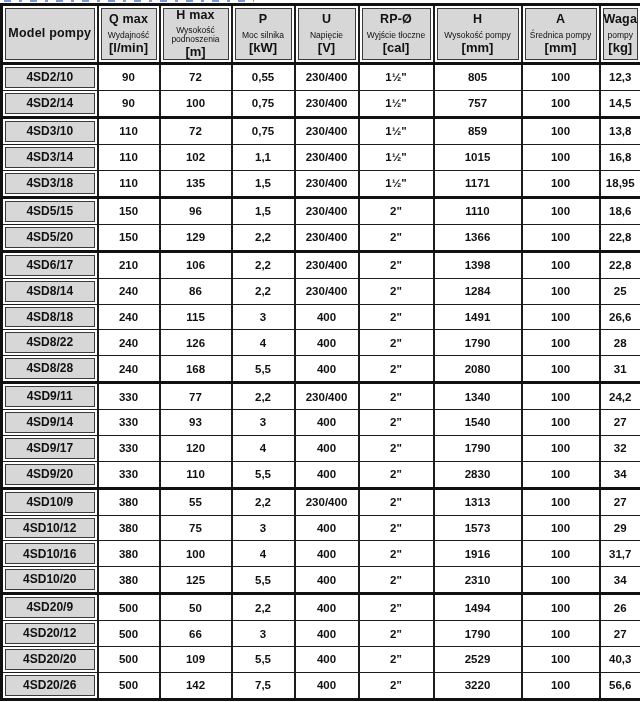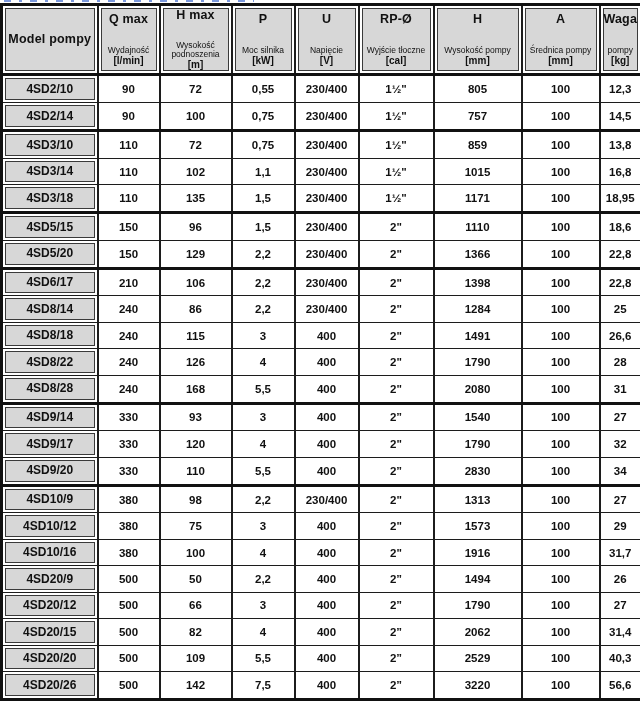--- a/index.html
+++ b/index.html
@@ -32,22 +32,22 @@
   }
   thead tr{height:54px;}
   thead th{padding:2px;border-bottom:3px solid #111;vertical-align:middle;}
   .gbox{
     background:#d7d7d7;border:1px solid #3a3a3a;
     height:100%;box-sizing:border-box;
     display:flex;flex-direction:column;align-items:center;justify-content:center;
     line-height:1.05;text-align:center;
   }
   .h-title{font-weight:bold;font-size:12.5px;letter-spacing:.2px;}
-  .h-sub{font-weight:500;font-size:8.5px;margin-top:19px;}
-  .h-unit{font-weight:bold;font-size:10px;margin-top:1px;}
+  .h-sub{font-weight:500;font-size:8.5px;margin-top:4px;}
+  .h-unit{font-weight:bold;font-size:13px;margin-top:1px;}
   td.model{padding:2px;}
   td.model .gbox{font-weight:bold;font-size:12px;}
   td.data{
     text-align:center;vertical-align:middle;
     font-weight:bold;font-size:11.5px;padding:0;
   }
   tr.group-end td{border-bottom:3px solid #111;}
 </style>
 </head>
 <body>
@@ -285,20 +285,33 @@
         <td class="data">168</td>
         <td class="data">5,5</td>
         <td class="data">400</td>
         <td class="data">2"</td>
         <td class="data">2080</td>
         <td class="data">100</td>
         <td class="data">31</td>
       </tr>
       <tr>
         <td class="model">
+          <div class="gbox">4SD9/11</div>
+        </td>
+        <td class="data">330</td>
+        <td class="data">77</td>
+        <td class="data">2,2</td>
+        <td class="data">230/400</td>
+        <td class="data">2"</td>
+        <td class="data">1340</td>
+        <td class="data">100</td>
+        <td class="data">24,2</td>
+      </tr>
+      <tr>
+        <td class="model">
           <div class="gbox">4SD9/14</div>
         </td>
         <td class="data">330</td>
         <td class="data">93</td>
         <td class="data">3</td>
         <td class="data">400</td>
         <td class="data">2”</td>
         <td class="data">1540</td>
         <td class="data">100</td>
         <td class="data">27</td>
@@ -327,21 +340,21 @@
         <td class="data">2”</td>
         <td class="data">2830</td>
         <td class="data">100</td>
         <td class="data">34</td>
       </tr>
       <tr>
         <td class="model">
           <div class="gbox">4SD10/9</div>
         </td>
         <td class="data">380</td>
-        <td class="data">98</td>
+        <td class="data">55</td>
         <td class="data">2,2</td>
         <td class="data">230/400</td>
         <td class="data">2"</td>
         <td class="data">1313</td>
         <td class="data">100</td>
         <td class="data">27</td>
       </tr>
       <tr>
         <td class="model">
           <div class="gbox">4SD10/12</div>
@@ -361,20 +374,33 @@
         </td>
         <td class="data">380</td>
         <td class="data">100</td>
         <td class="data">4</td>
         <td class="data">400</td>
         <td class="data">2"</td>
         <td class="data">1916</td>
         <td class="data">100</td>
         <td class="data">31,7</td>
       </tr>
+      <tr class="group-end">
+        <td class="model">
+          <div class="gbox">4SD10/20</div>
+        </td>
+        <td class="data">380</td>
+        <td class="data">125</td>
+        <td class="data">5,5</td>
+        <td class="data">400</td>
+        <td class="data">2"</td>
+        <td class="data">2310</td>
+        <td class="data">100</td>
+        <td class="data">34</td>
+      </tr>
       <tr>
         <td class="model">
           <div class="gbox">4SD20/9</div>
         </td>
         <td class="data">500</td>
         <td class="data">50</td>
         <td class="data">2,2</td>
         <td class="data">400</td>
         <td class="data">2”</td>
         <td class="data">1494</td>
@@ -386,33 +412,20 @@
           <div class="gbox">4SD20/12</div>
         </td>
         <td class="data">500</td>
         <td class="data">66</td>
         <td class="data">3</td>
         <td class="data">400</td>
         <td class="data">2”</td>
         <td class="data">1790</td>
         <td class="data">100</td>
         <td class="data">27</td>
-      </tr>
-      <tr>
-        <td class="model">
-          <div class="gbox">4SD20/15</div>
-        </td>
-        <td class="data">500</td>
-        <td class="data">82</td>
-        <td class="data">4</td>
-        <td class="data">400</td>
-        <td class="data">2”</td>
-        <td class="data">2062</td>
-        <td class="data">100</td>
-        <td class="data">31,4</td>
       </tr>
       <tr>
         <td class="model">
           <div class="gbox">4SD20/20</div>
         </td>
         <td class="data">500</td>
         <td class="data">109</td>
         <td class="data">5,5</td>
         <td class="data">400</td>
         <td class="data">2”</td>

